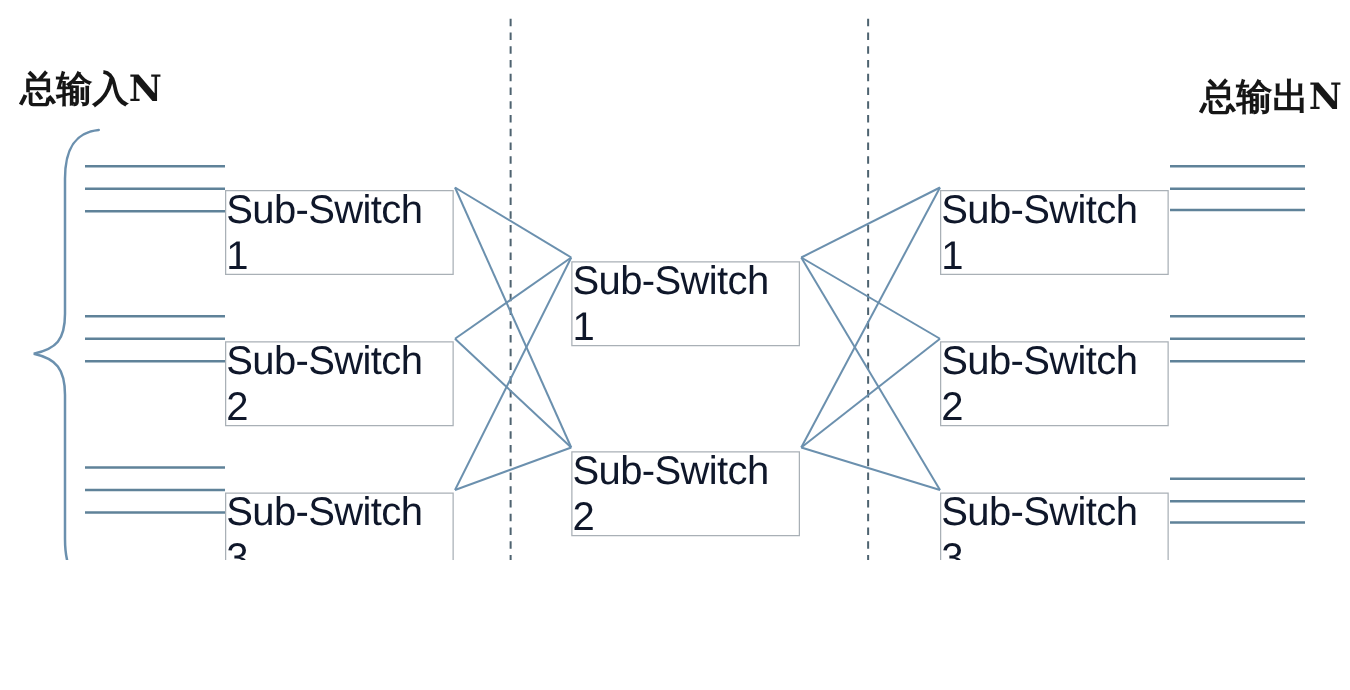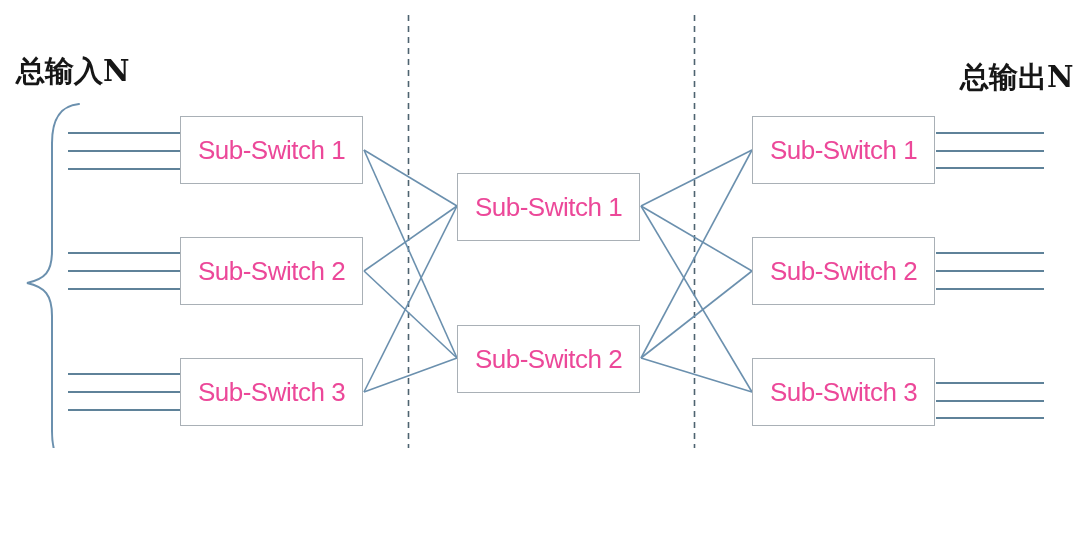--- a/index.html
+++ b/index.html
@@ -24,24 +24,25 @@
   }
   .node {
     position: absolute;
     width: 181px;
     height: 66px;
     background: #ffffff;
     border: 1.5px solid #a9b0b6;
     display: flex;
     align-items: center;
     justify-content: center;
-    font-size: 26px;
+    font-size: 32px;
     letter-spacing: -0.5px;
-    color: #ec4899;
+    color: #0f172a;
     box-sizing: content-box;
+    margin-top: 36px;
   }
   .side-label {
     position: absolute;
     font-family: "DejaVu Serif", "Liberation Serif", serif;
     font-size: 29px;
     font-weight: bold;
     color: #161616;
     white-space: nowrap;
   }
   .label-left  { left: 16px;  top: 52px; }

